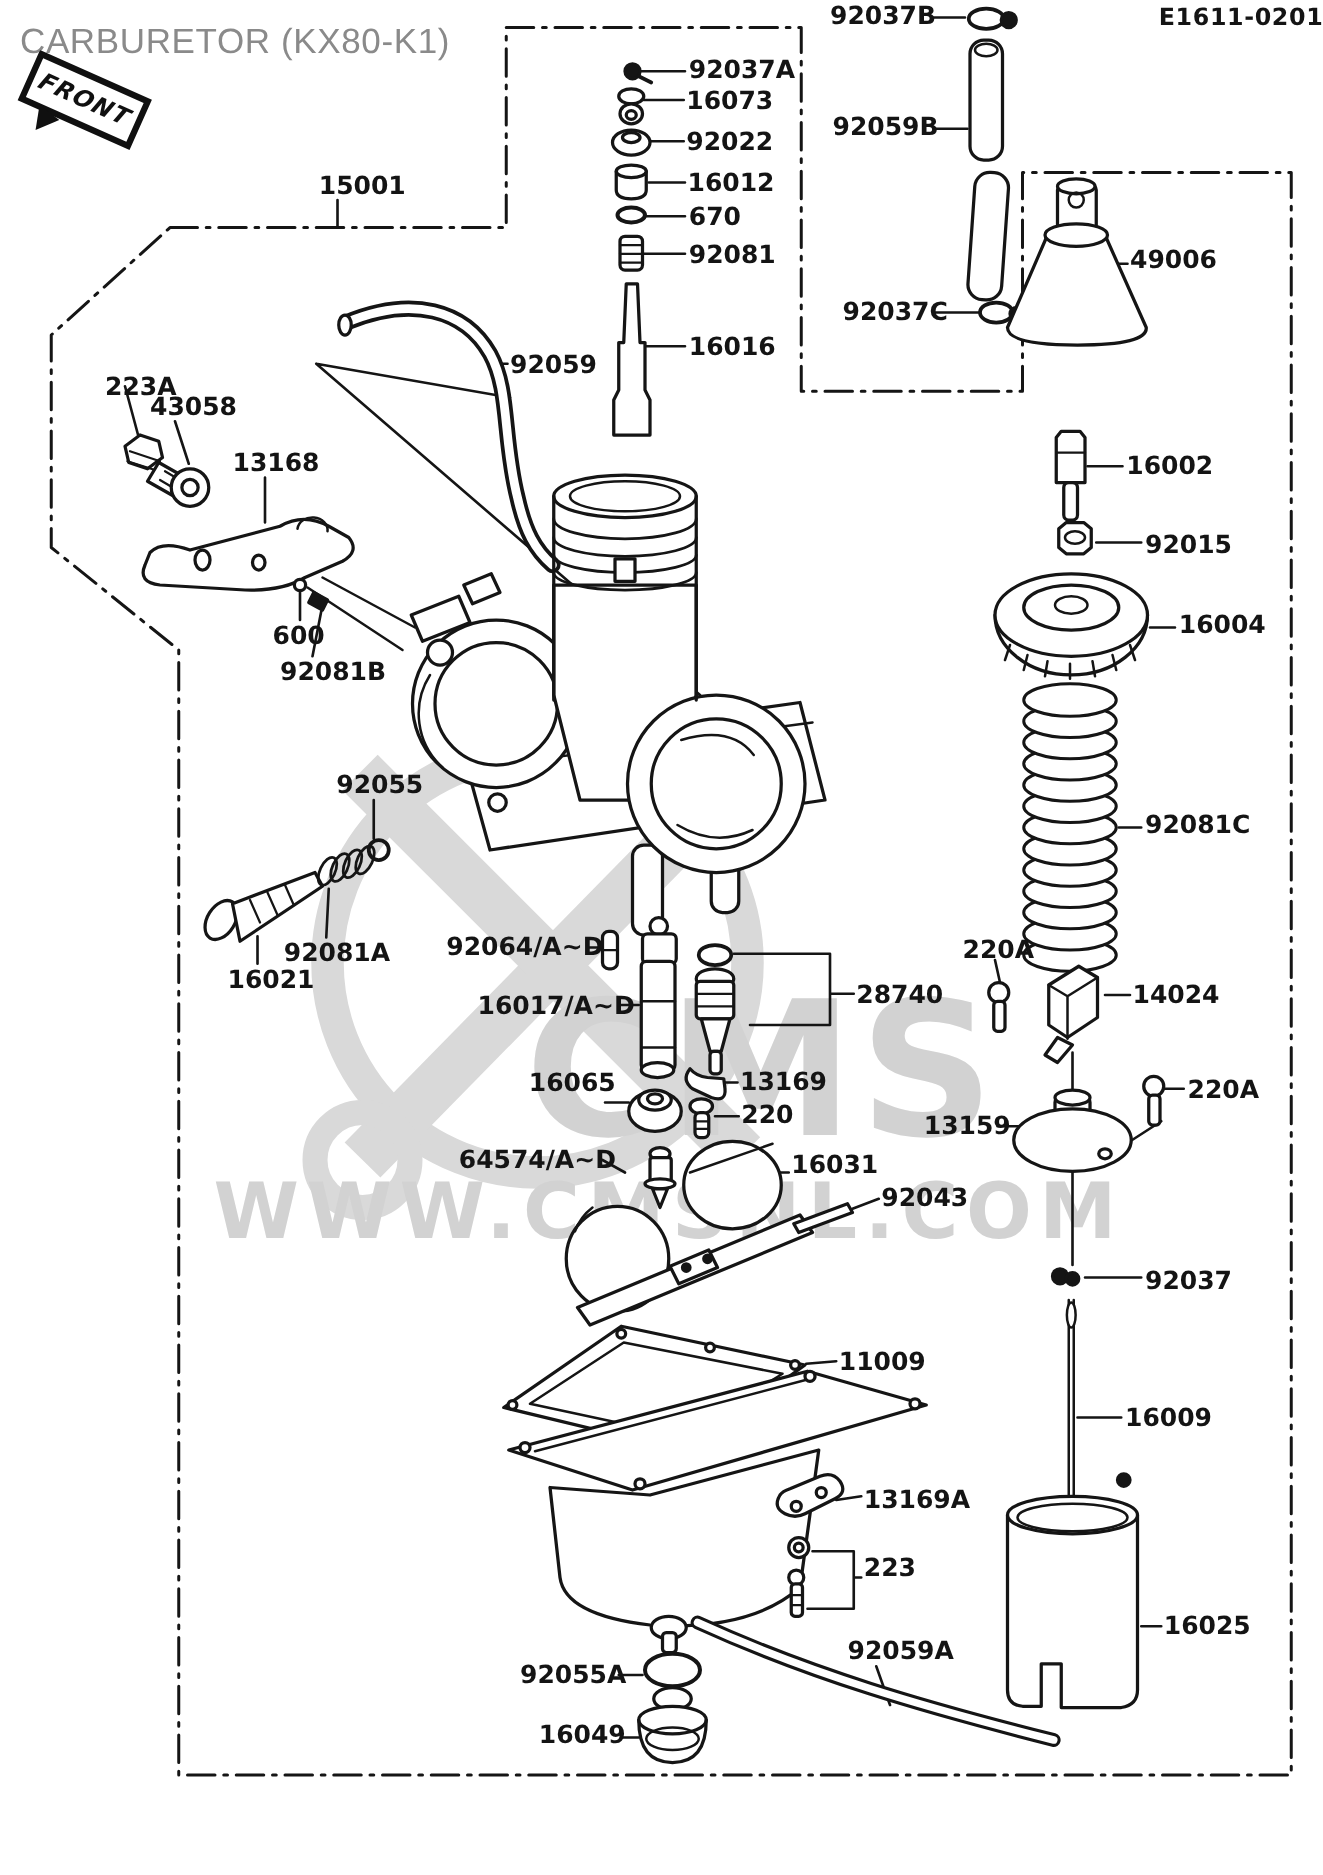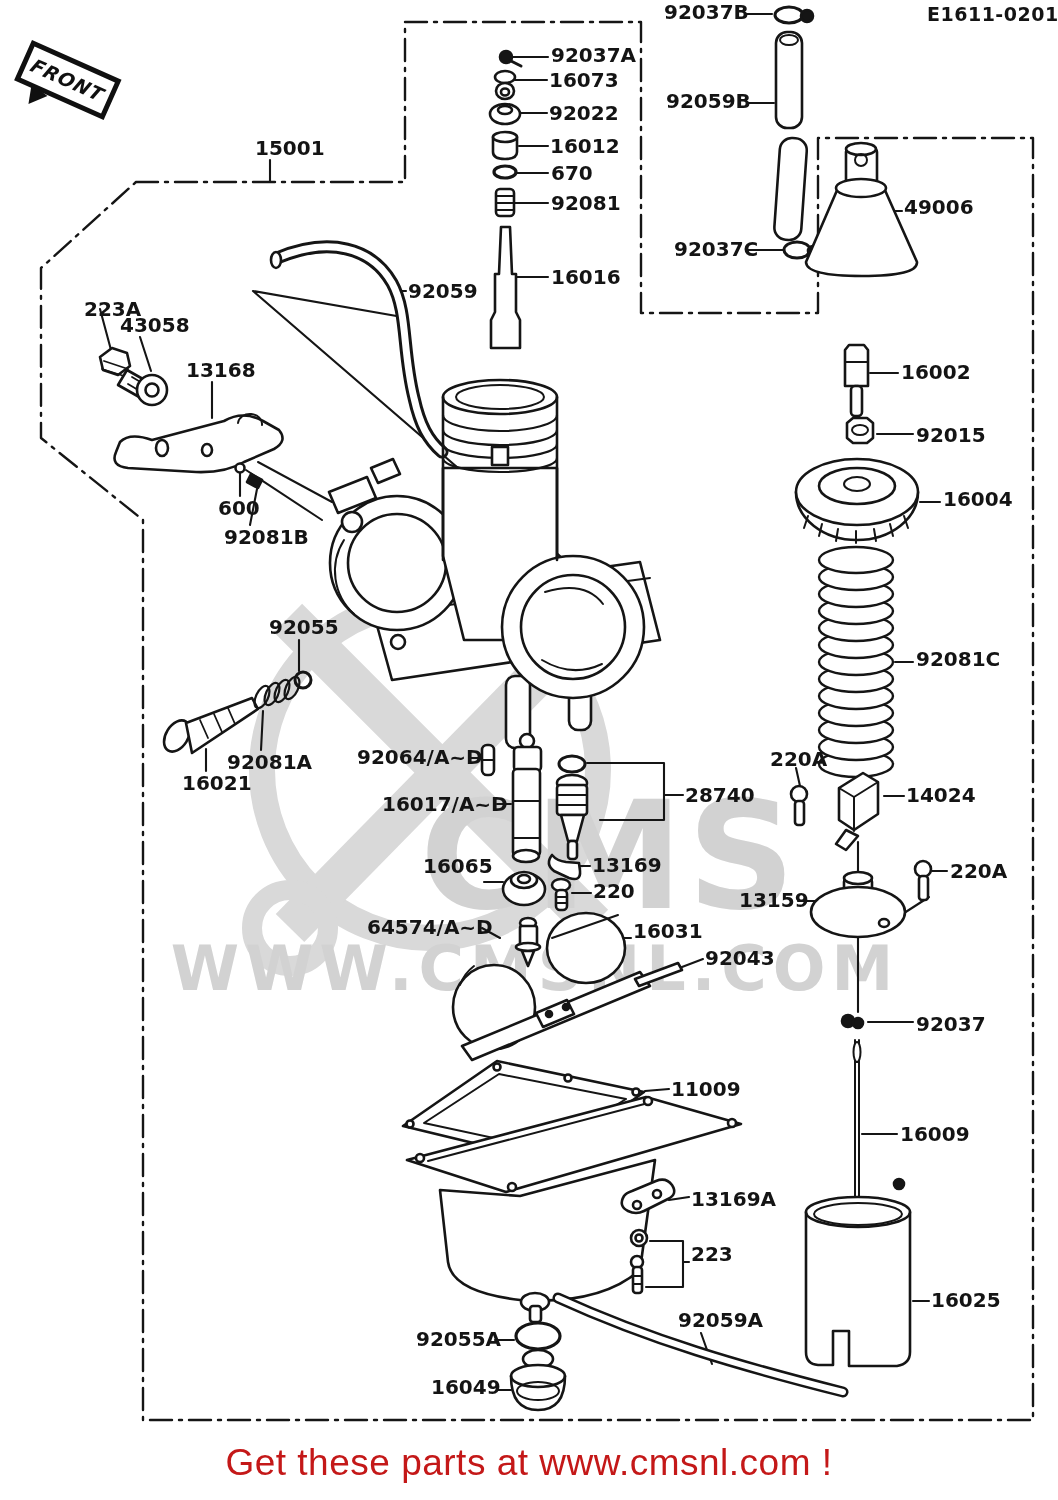--- a/index.html
+++ b/index.html
@@ -284,20 +284,21 @@
       <path d="M855 1040 V1232 M859 1040 V1232" stroke-width="2"></path>
       <ellipse cx="857" cy="1052" rx="3.5" ry="10" fill="#ffffff" stroke-width="2"></ellipse>
       <circle cx="899" cy="1184" r="5" fill="#151515"></circle>
 
       <path d="M806 1212 V1352 Q806 1364 818 1365 L833 1365 V1331 H849 V1366 L897 1366 Q910 1364 910 1352 V1212" fill="#ffffff"></path>
       <ellipse cx="858" cy="1212" rx="52" ry="15" fill="#ffffff"></ellipse>
       <ellipse cx="858" cy="1214" rx="44" ry="11" stroke-width="2"></ellipse>
     </g>
   </svg>
 
+  <div class="page-title">CARBURETOR (KX80-K1)</div>
   <div class="drawing-code">E1611-0201</div>
 
   <div class="front-stamp">
     <span class="front-text">FRONT</span>
   </div>
   <div class="front-arrow"></div>
 
   <div id="labels-layer">
       <span class="part-label" style="left: 664px; top: 2px;">92037B</span>
       <span class="part-label" style="left: 666px; top: 91px;">92059B</span>
@@ -341,14 +342,13 @@
       <span class="part-label" style="left: 900px; top: 1124px;">16009</span>
       <span class="part-label" style="left: 671px; top: 1079px;">11009</span>
       <span class="part-label" style="left: 691px; top: 1189px;">13169A</span>
       <span class="part-label" style="left: 691px; top: 1244px;">223</span>
       <span class="part-label" style="left: 931px; top: 1290px;">16025</span>
       <span class="part-label" style="left: 678px; top: 1310px;">92059A</span>
       <span class="part-label" style="left: 416px; top: 1329px;">92055A</span>
       <span class="part-label" style="left: 431px; top: 1377px;">16049</span>
     </div>
 
-  <div class="footer">Get these parts at www.cmsnl.com !</div>
 </div>
 
 </body></html>

